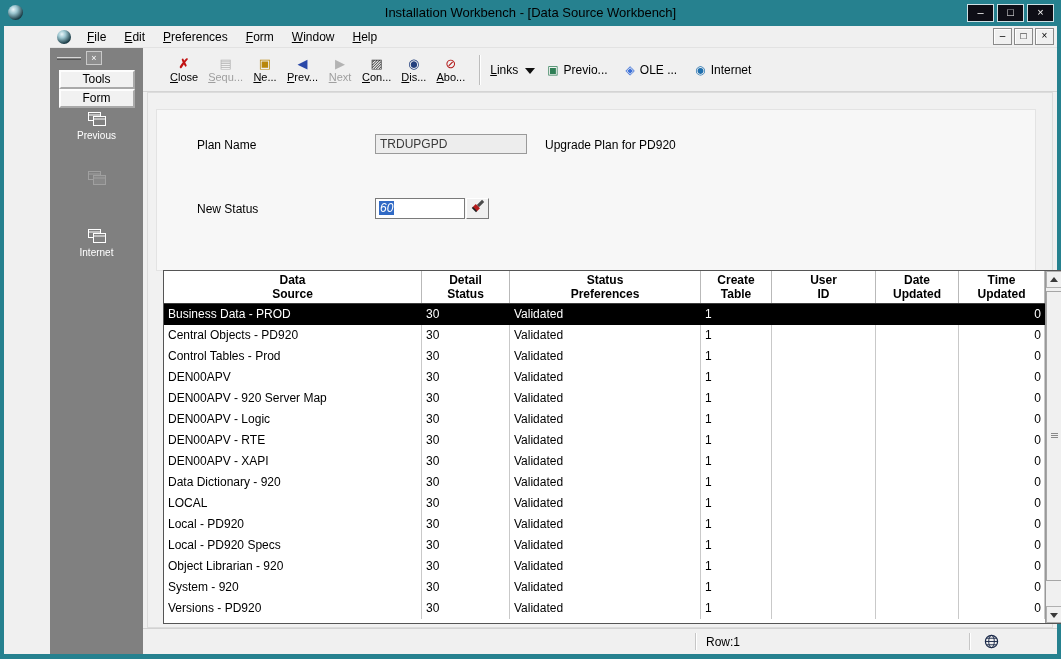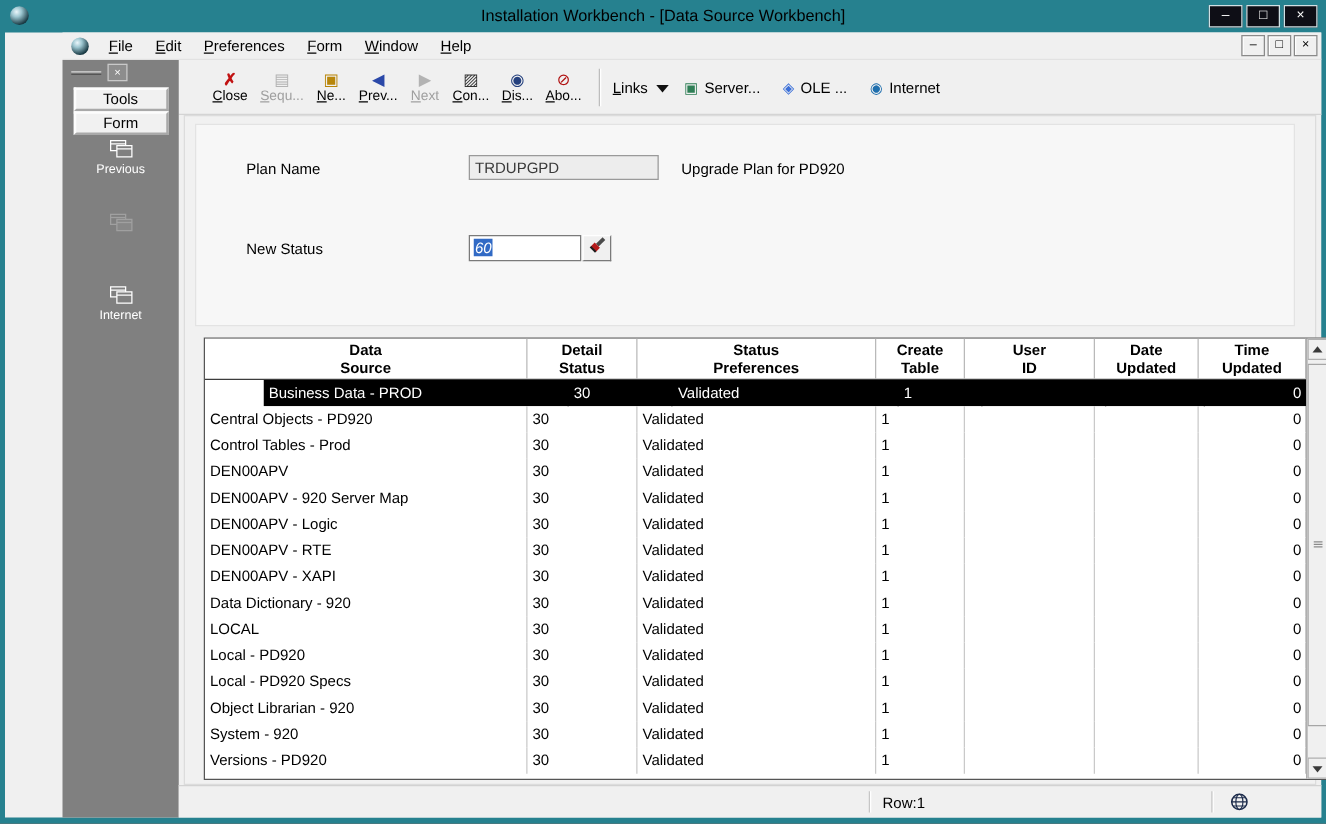--- a/index.html
+++ b/index.html
@@ -81,21 +81,21 @@
     border-top:6px solid #101010; margin:2px 12px 0 7px; }
   .link-item { display:flex; align-items:center; gap:5px; margin-right:18px; font-size:12px; cursor:default; }
   .link-ico { font-size:12px; }
   .ico-prevlink { color:#2f7f56; }
   .ico-ole { color:#3a6fd8; }
   .ico-internet { color:#1f6fae; }
 
   
   .content { flex:1; position:relative; margin:0 4px; border:1px solid #dcdcdc; background:#f1f1f1; min-height:0; }
 
-  .form-panel { position:absolute; left:8px; top:6px; right:16px; height:162px; background:#f7f7f7; border:1px solid #e3e3e3; }
+  .form-panel { position:absolute; left:8px; top:16px; right:16px; height:162px; background:#f7f7f7; border:1px solid #e3e3e3; }
   .frm-label { position:absolute; font-size:12px; color:#000; }
   .lbl-plan { left:40px; top:28px; }
   .lbl-status { left:40px; top:92px; }
   .inp-plan { position:absolute; left:218px; top:24px; width:152px; height:20px; background:#ededed;
     border:1px solid #9a9a9a; font-family:"Liberation Sans",sans-serif; font-size:12px; color:#3a3a3a; padding:0 4px; }
   .desc-plan { position:absolute; left:388px; top:28px; font-size:12px; color:#000; }
   .inp-status { position:absolute; left:218px; top:88px; width:90px; height:21px; background:#fff;
     border:1px solid #7a7a7a; font-size:12px; line-height:19px; padding-left:3px; }
   .inp-status .sel { background:var(--highlight,#316AC5); color:#fff; padding:0 1px;font-style:italic; }
   .assist-btn { position:absolute; left:309px; top:88px; width:23px; height:21px; background:#f0f0f0;
@@ -105,21 +105,21 @@
   .grid { position:absolute; left:15px; top:177px; width:899px; height:354px; border:1px solid #555;
     background:#fff; display:flex; }
   .grid-main { width:881px; flex:none; display:flex; flex-direction:column; }
   .grid-header { height:33px; display:flex; border-bottom:1px solid #3c3c3c; background:#fff; flex:none; }
   .gh-cell { border-right:1px solid #b9b9b9; text-align:center; font-weight:bold; font-size:12px;
     line-height:14px; padding-top:2px; overflow:hidden; cursor:default; }
   .grid-body { flex:1; overflow:hidden; }
   .grid-row { height:21px; display:flex; background:#fff; color:#000; cursor:default; }
   .grid-cell { border-right:1px solid #c9c9c9; font-size:12px; line-height:20px; padding-left:4px;
     overflow:hidden; white-space:nowrap; }
-  .grid-row.selected { background:var(--selection,#000); color:#fff;margin-left:47px; }
+  .grid-row.selected { background:var(--selection,#000); color:#fff; }
   .grid-row.selected .grid-cell { border-right-color:var(--selection,#000); }
   .c0 { width:258px; } .c1 { width:88px; } .c2 { width:191px; } .c3 { width:71px; }
   .c4 { width:104px; } .c5 { width:83px; } .c6 { width:86px; text-align:right; padding-right:3px; padding-left:0; }
 
   
   .scrollbar { width:17px; background:#f0f0f0; border-left:1px solid #999; position:relative; flex:none; }
   .sb-btn { position:absolute; left:0; width:16px; height:17px; background:#f0f0f0; border:1px solid #b0b0b0; }
   .sb-up { top:0; } .sb-down { bottom:0; }
   .sb-up::after { content:""; position:absolute; left:3px; top:5px; border-left:4px solid transparent;
     border-right:4px solid transparent; border-bottom:5px solid #3a3a3a; }
@@ -252,21 +252,21 @@
 
           <div class="tb-sep"></div>
 
           <div class="links-wrap">
             <span class="links-label">Links</span>
             <span class="links-caret"></span>
           </div>
 
           <div class="link-item">
             <span class="link-ico ico-prevlink">▣</span>
-            <span>Server...</span>
+            <span>Previo...</span>
           </div>
           <div class="link-item">
             <span class="link-ico ico-ole">◈</span>
             <span>OLE ...</span>
           </div>
           <div class="link-item">
             <span class="link-ico ico-internet">◉</span>
             <span>Internet</span>
           </div>
         </div>

